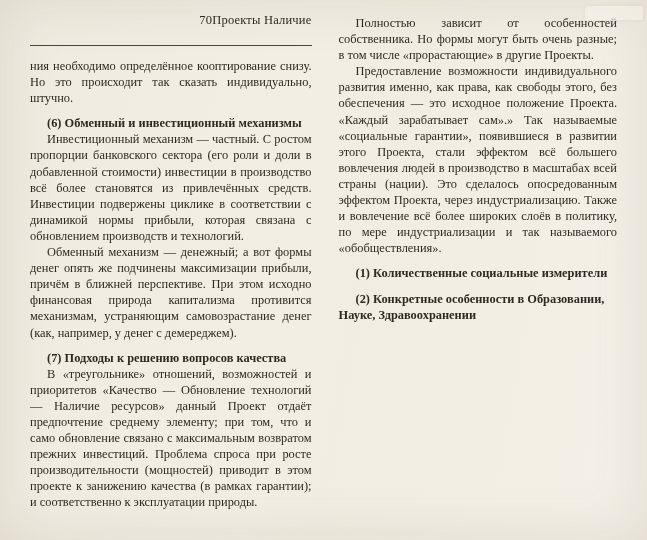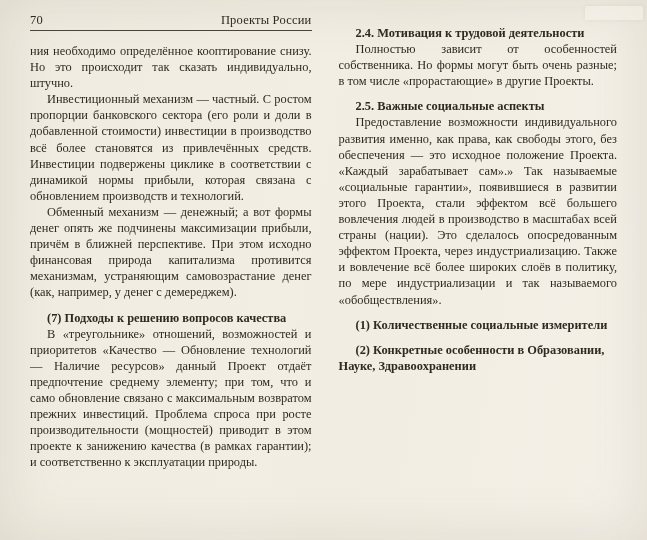--- a/index.html
+++ b/index.html
@@ -18,25 +18,25 @@
   .page {
     box-sizing: border-box;
     width: 50%;
     height: 100%;
     padding-top: 13px;
   }
   .page-left  { padding-left: 30px; padding-right: 12px; }
   .page-right { padding-left: 15px; padding-right: 30px; }
   .page-header {
     display: flex;
-    justify-content: space-between;
+    justify-content: flex-end;
     align-items: baseline;
     font-size: 12.5px;
     letter-spacing: 0.2px;
-    padding-bottom: 2px;
+    padding-bottom: 17px;
     border-bottom: 1.5px solid #4a443a;
     margin-bottom: 12px;
     white-space: nowrap;
   }
   .content {
     font-size: 12.4px;
     line-height: 16.1px;
     text-align: justify;
     text-justify: inter-word;
   }
@@ -44,21 +44,21 @@
     margin: 0;
     text-indent: 17px;
   }
   .content p.cont { text-indent: 0; }
   .content .h {
     font-weight: bold;
     margin: 9px 0 0 0;
     text-indent: 17px;
     text-align: left;
   }
-  .content > :first-child { margin-top: 12px; }
+  .content > :first-child { margin-top: 2px; }
   
   .edge-artifact {
     position: absolute;
     top: 6px;
     right: 4px;
     width: 58px;
     height: 14px;
     background: #f7f4ec;
     border-radius: 2px 2px 0 0;
     box-shadow: 0 0 4px rgba(140,130,105,0.25);
@@ -68,36 +68,35 @@
 </style>
 </head>
 <body>
 
 <div class="spread">
   <div class="edge-artifact"></div>
 
   <div class="page page-left">
     <div class="page-header">
       <span>70</span>
-      <span>Проекты России</span>
+      <span>Проекты Наличие</span>
     </div>
     <div class="content">
       <p class="cont">ния необходимо определённое кооптирование снизу. Но это происходит так сказать индивидуально, штучно.</p>
+      <p class="h">(6) Обменный и инвестиционный механизмы</p>
       <p>Инвестиционный механизм — частный. С ростом пропорции банковского сектора (его роли и доли в добавленной стоимости) инвестиции в производство всё более становятся из привлечённых средств. Инвестиции подвержены циклике в соответствии с динамикой нормы прибыли, которая связана с обновлением производств и технологий.</p>
       <p>Обменный механизм — денежный; а вот формы денег опять же подчинены максимизации прибыли, причём в ближней перспективе. При этом исходно финансовая природа капитализма противится механизмам, устраняющим самовозрастание денег (как, например, у денег с демереджем).</p>
       <p class="h">(7) Подходы к решению вопросов качества</p>
       <p>В «треугольнике» отношений, возможностей и приоритетов «Качество — Обновление технологий — Наличие ресурсов» данный Проект отдаёт предпочтение среднему элементу; при том, что и само обновление связано с максимальным возвратом прежних инвестиций. Проблема спроса при росте производительности (мощностей) приводит в этом проекте к занижению качества (в рамках гарантии); и соответственно к эксплуатации природы.</p>
 
     </div>
   </div>
 
   <div class="page page-right">
     <div class="content">
-      <p class="h">2.4. Мотивация к трудовой деятельности</p>
       <p>Полностью зависит от особенностей собственника. Но формы могут быть очень разные; в том числе «прорастающие» в другие Проекты.</p>
-      <p class="h">2.5. Важные социальные аспекты</p>
       <p>Предоставление возможности индивидуального развития именно, как права, как свободы этого, без обеспечения — это исходное положение Проекта. «Каждый зарабатывает сам».» Так называемые «социальные гарантии», появившиеся в развитии этого Проекта, стали эффектом всё большего вовлечения людей в производство в масштабах всей страны (нации). Это сделалось опосредованным эффектом Проекта, через индустриализацию. Также и вовлечение всё более широких слоёв в политику, по мере индустриализации и так называемого «обобществления».</p>
       <p class="h">(1) Количественные социальные измерители</p>
       <p class="h">(2) Конкретные особенности в Образовании, Науке, Здравоохранении</p>
 
     </div>
   </div>
 </div>
 
 </body></html>

